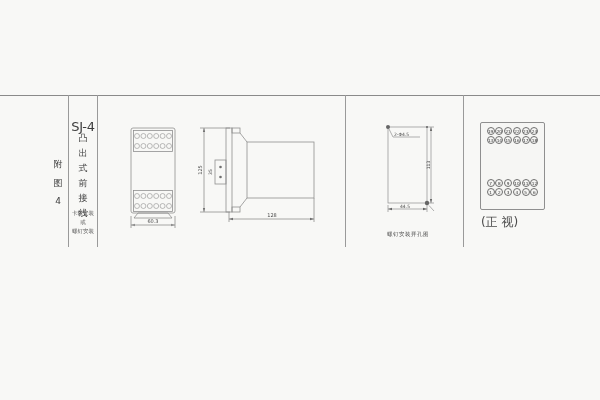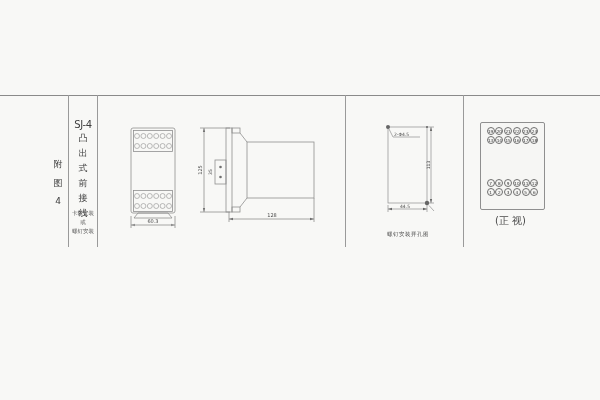--- a/index.html
+++ b/index.html
@@ -15,21 +15,21 @@
   .hrule{position:absolute;left:0;top:95px;width:600px;height:1px;background:#8a8a8a;}
   .vrule{position:absolute;top:95px;width:1px;height:152px;background:#9a9a9a;}
   .v1{left:68px;} .v2{left:97px;} .v3{left:345px;} .v4{left:463px;}
 
   .figure-index{
     position:absolute;left:50px;top:158px;width:16px;
     display:flex;flex-direction:column;align-items:center;gap:6px;
     font-size:9px;color:#3d3d3d;
   }
   .title-col{position:absolute;left:69px;top:0;width:28px;text-align:center;color:#3d3d3d;}
-  .model{position:absolute;left:0;top:119px;width:28px;font-size:10px;letter-spacing:-0.3px;}
+  .model{position:absolute;left:0;top:119px;width:28px;font-size:13px;letter-spacing:-0.3px;}
   .type-chars{
     position:absolute;left:0;top:132px;width:28px;
     display:flex;flex-direction:column;align-items:center;gap:2px;
     font-size:9px;
   }
   .mount-note{position:absolute;left:0;top:209px;width:28px;font-size:5.5px;line-height:9px;color:#555;}
 
   .panel-svg{position:absolute;}
   svg text{fill:#4a4a4a;}
 
@@ -43,21 +43,21 @@
   .term-circle{
     width:8px;height:8px;margin:0 0.4px;
     border:0.8px solid #6f6f6f;border-radius:50%;
     font-size:4.2px;line-height:8px;text-align:center;color:#333;
     box-sizing:border-box;display:inline-block;
   }
   .caption{
     position:absolute;text-align:center;color:#4a4a4a;
   }
   .cap-drill{left:370px;top:231px;width:76px;font-size:5.5px;letter-spacing:0.5px;}
-  .cap-terminal{left:479px;top:214px;width:63px;font-size:10px;}
+  .cap-terminal{left:468px;top:214px;width:63px;font-size:12px;}
 </style>
 </head>
 <body>
 
 <div id="screen">
 
   <div class="hrule"></div>
   <div class="vrule v1"></div>
   <div class="vrule v2"></div>
   <div class="vrule v3"></div>

